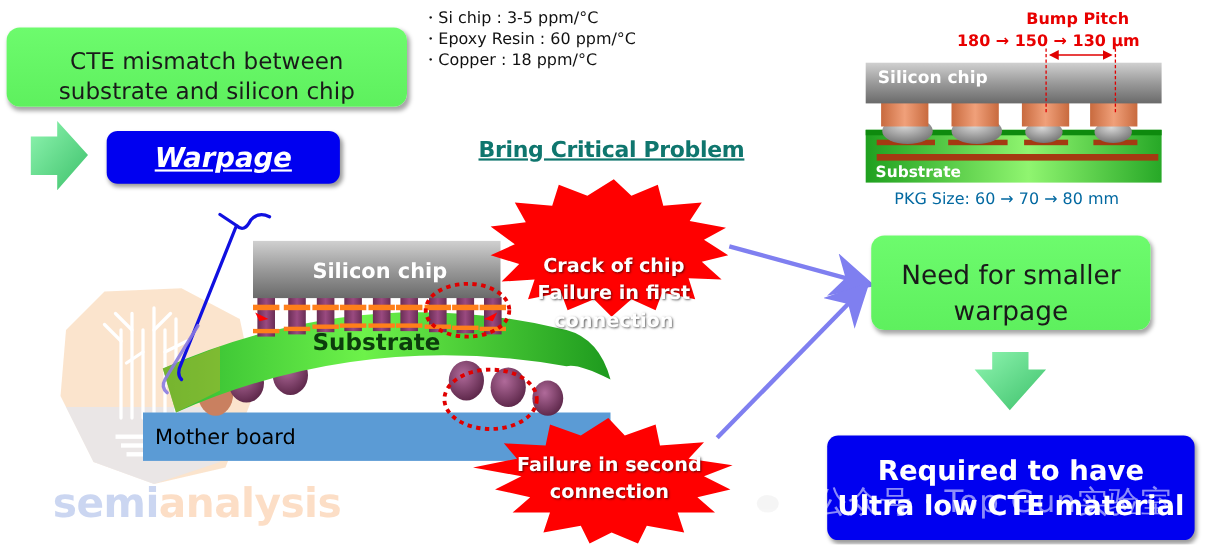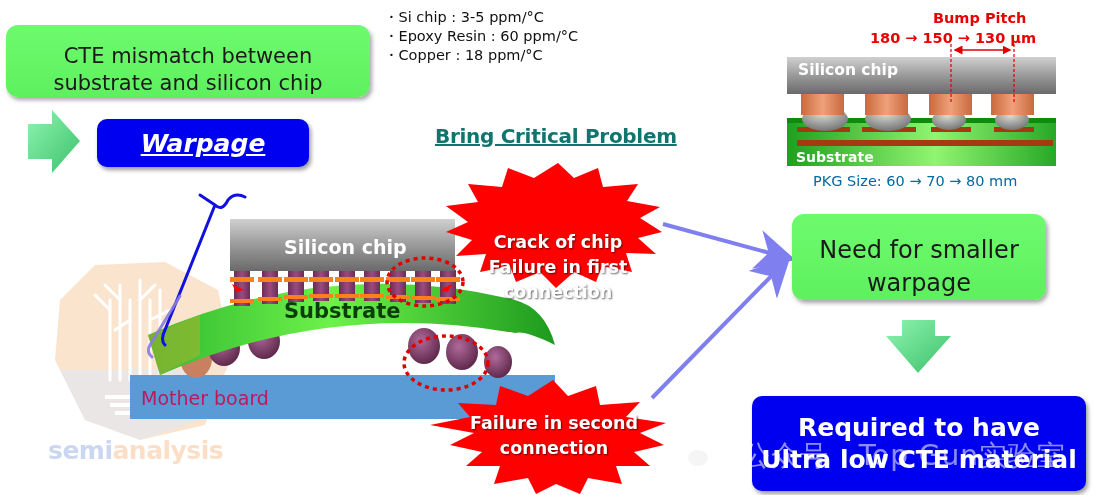--- a/index.html
+++ b/index.html
@@ -34,22 +34,22 @@
   #star2-text { left: 454px; top: 411px; width: 200px; }
   #bump-title { left: 870px; top: 8px; width: 230px; font-weight: bold; color: #e80000; font-size: 14.5px; text-align: left; }
   #bump-title div { line-height: 20px; }
   #bump-title .t1 { padding-left: 63px; }
   #pkg-size { left: 813px; top: 173px; font-size: 14.5px; color: #0369a1; }
   .label-white { color: #fff; font-weight: bold; }
   #si-small-label { left: 798px; top: 61px; font-size: 15.5px; }
   #sub-small-label { left: 796px; top: 149px; font-size: 14px; }
   #si-big-label { left: 284px; top: 236px; font-size: 19px; }
   #sub-big-label { left: 284px; top: 299px; font-size: 21px; font-weight: bold; color: #0c3d0c; }
-  #mb-label { left: 141px; top: 387px; font-size: 19px; color: #be185d; }
-  #semi-logo-text { left: 48px; top: 436px; font-size: 25px; font-weight: bold; letter-spacing: -0.5px; }
+  #mb-label { left: 141px; top: 387px; font-size: 19px; color: #000000; }
+  #semi-logo-text { left: 48px; top: 436px; font-size: 37px; font-weight: bold; letter-spacing: -0.5px; }
   #semi-logo-text .s1 { color: rgba(160,180,230,0.55); }
   #semi-logo-text .s2 { color: rgba(250,200,160,0.6); }
   #wm-text { left: 718px; top: 437px; font-size: 28px; color: rgba(255,255,255,0.55); letter-spacing: 1px; white-space: nowrap; margin-left: 24px; }
   svg.layer { position: absolute; left: 0; top: 0; }
 </style>
 </head>
 <body>
 
 <svg class="layer" width="1095" height="495" viewBox="0 0 1095 495">
   <defs>

